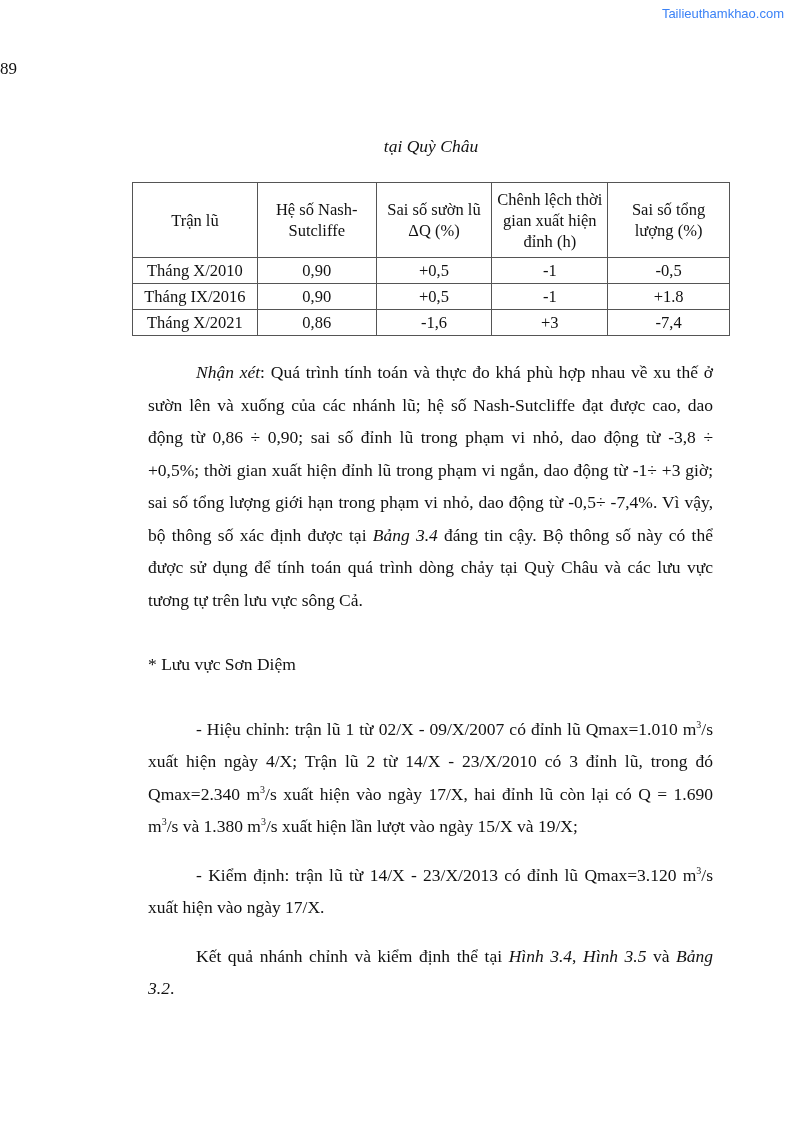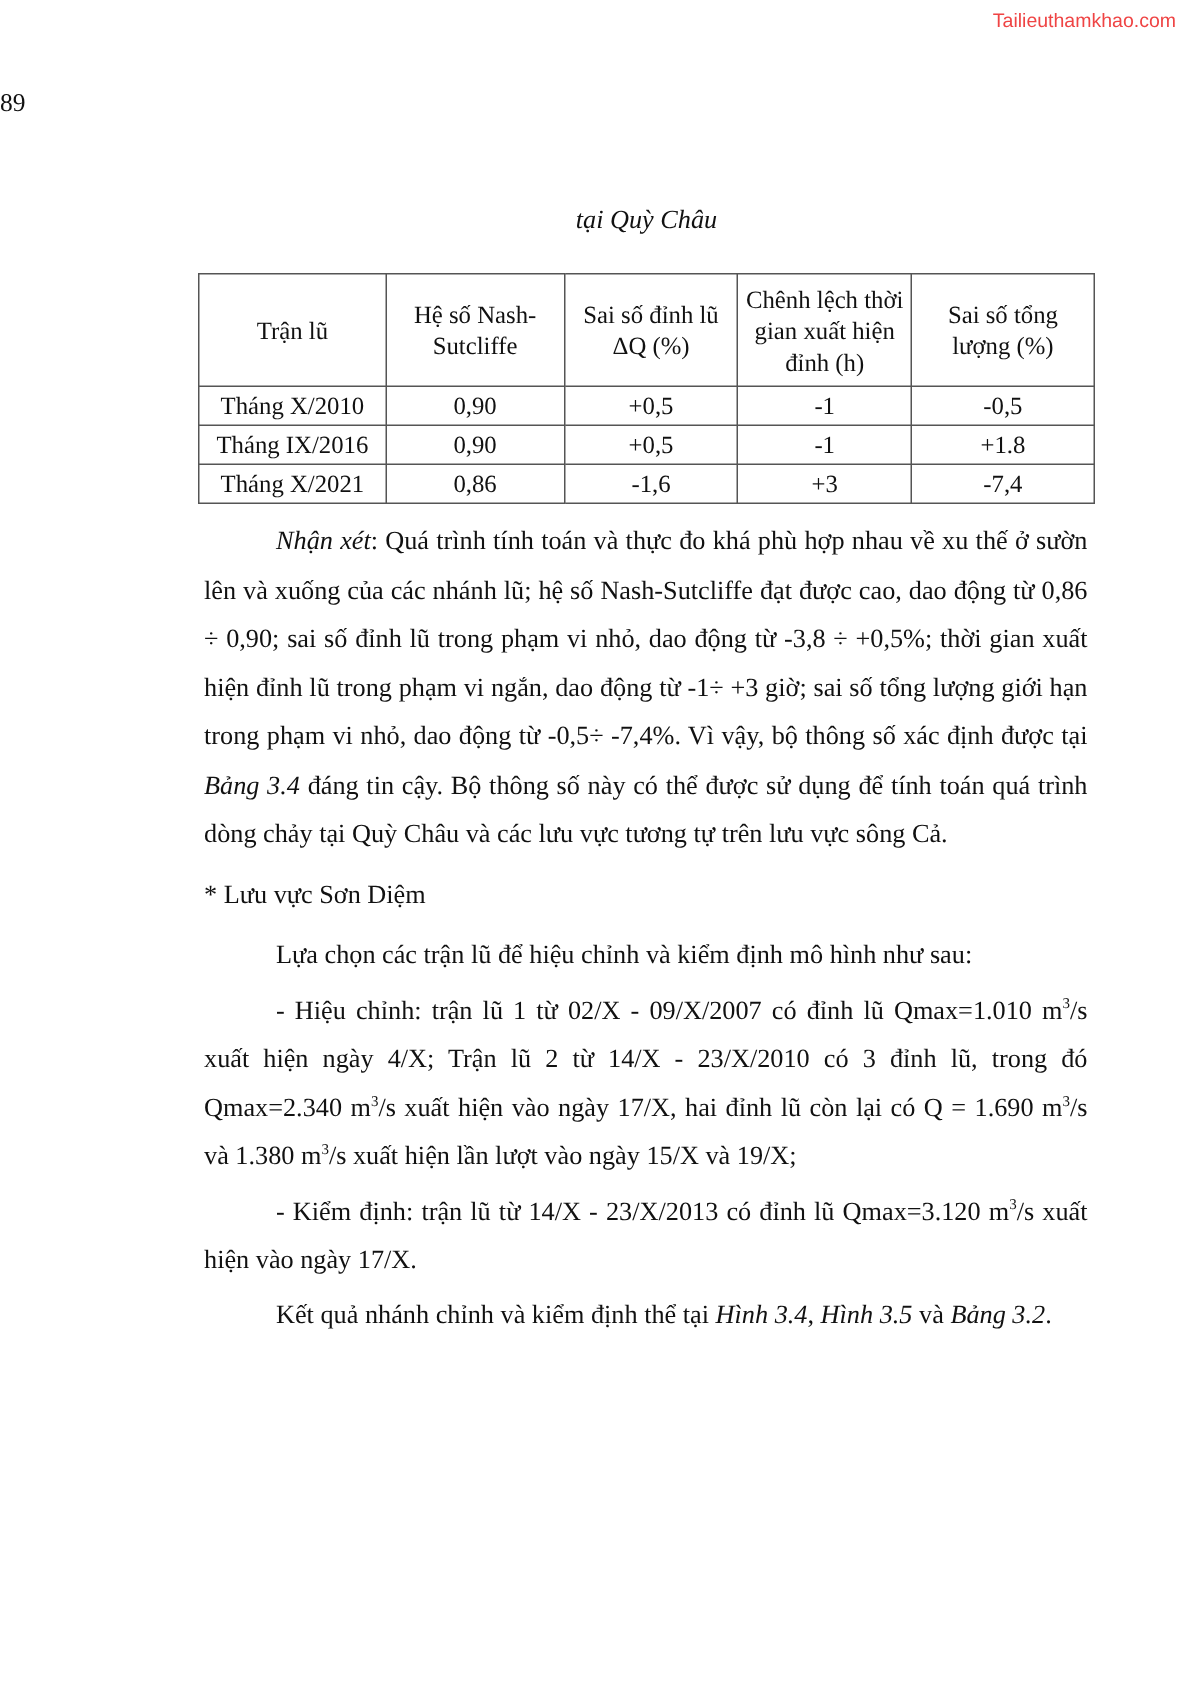--- a/index.html
+++ b/index.html
@@ -1,31 +1,31 @@
 <!DOCTYPE html>
 <html><head>
 <meta charset="utf-8">
 <style>
   html, body { margin:0; padding:0; background:#ffffff; }
   body { width:794px; height:1123px; position:relative; overflow:hidden;
          font-family:"Liberation Serif", serif; color:#111; }
   .watermark { position:absolute; top:6px; right:10px; font-family:"Liberation Sans", sans-serif;
-               font-size:13px; color:#ef4444; }
+               font-size:13px; color:#3b82f6; }
   .page-num { position:absolute; top:59px; left:0; width:100%; font-size:17px; }
   .caption { position:absolute; top:135px; left:132px; width:598px; text-align:center;
              font-style:italic; font-size:17.5px; line-height:22px; }
   table.res { position:absolute; top:182px; left:132px; width:598px; border-collapse:collapse;
               font-size:16.5px; }
   table.res td, table.res th { border:1px solid #555; text-align:center; font-weight:normal;
               padding:0 4px; line-height:21px; }
   table.res th { height:74px; }
   table.res td { height:25px;margin-left:26px; }
   .body-text { position:absolute; left:132px; width:597px; font-size:17.5px; line-height:32.5px;
                text-align:justify; }
-  .para { margin:4px; }
+  .para { margin:16px; }
   .indent { text-indent:48px; }
   .it { font-style:italic; }
   .ul { }
   sup { font-size:10px; line-height:0; }
 </style>
 </head>
 <body>
 
 <div class="watermark">Tailieuthamkhao.com</div>
 <div class="page-num">89</div>
@@ -39,21 +39,21 @@
     <col style="width:125px">
       <col style="width:119px">
       <col style="width:116px">
       <col style="width:116px">
       <col style="width:122px">
   </colgroup>
   <tbody>
       <tr>
     <th>Trận lũ</th>
     <th>Hệ số Nash-Sutcliffe</th>
-    <th>Sai số đỉnh lũ ΔQ (%)</th>
+    <th>Sai số sườn lũ ΔQ (%)</th>
     <th>Chênh lệch thời gian xuất hiện đỉnh (h)</th>
     <th>Sai số tổng lượng (%)</th>
   </tr>
   <tr>
     <td>Tháng X/2010</td>
     <td>0,90</td>
     <td>+0,5</td>
     <td>-1</td>
     <td>-0,5</td>
   </tr>
@@ -70,17 +70,16 @@
     <td>-1,6</td>
     <td>+3</td>
     <td>-7,4</td>
   </tr>
 </tbody>
   </table>
 
 <div class="body-text" style="top:340px;">
   <p class="para indent"><span class="it">Nhận xét</span><span>: Quá trình tính toán và thực đo khá phù hợp nhau về xu thế ở sườn lên và xuống của các nhánh lũ; hệ số Nash-Sutcliffe đạt được cao, dao động từ 0,86 ÷ 0,90; sai số đỉnh lũ trong phạm vi nhỏ, dao động từ -3,8 ÷ +0,5%; thời gian xuất hiện đỉnh lũ trong phạm vi ngắn, dao động từ -1÷ +3 giờ; sai số tổng lượng giới hạn trong phạm vi nhỏ, dao động từ -0,5÷ -7,4%. Vì vậy, bộ thông số xác định được tại </span><span class="it">Bảng 3.4</span><span> đáng tin cậy. Bộ thông số này có thể được sử dụng để tính toán quá trình dòng chảy tại Quỳ Châu và các lưu vực tương tự trên lưu vực sông Cả.</span></p>
   <p class="para ul" style="display:inline-block;">* Lưu vực Sơn Diệm</p>
-  <p class="para indent">Lựa chọn các trận lũ để hiệu chỉnh và kiểm định mô hình như sau:</p>
   <p class="para indent"><span>- Hiệu chỉnh: trận lũ 1 từ 02/X - 09/X/2007 có đỉnh lũ Qmax=1.010 m</span><sup>3</sup><span>/s xuất hiện ngày 4/X; Trận lũ 2 từ 14/X - 23/X/2010 có 3 đỉnh lũ, trong đó Qmax=2.340 m</span><sup>3</sup><span>/s xuất hiện vào ngày 17/X, hai đỉnh lũ còn lại có Q = 1.690 m</span><sup>3</sup><span>/s và 1.380 m</span><sup>3</sup><span>/s xuất hiện lần lượt vào ngày 15/X và 19/X;</span></p>
   <p class="para indent"><span>- Kiểm định: trận lũ từ 14/X - 23/X/2013 có đỉnh lũ Qmax=3.120 m</span><sup>3</sup><span>/s xuất hiện vào ngày 17/X.</span></p>
   <p class="para indent"><span>Kết quả nhánh chỉnh và kiểm định thể tại </span><span class="it">Hình 3.4</span><span>, </span><span class="it">Hình 3.5</span><span> và </span><span class="it">Bảng 3.2</span><span>.</span></p>
 </div>
 
 </body></html>

